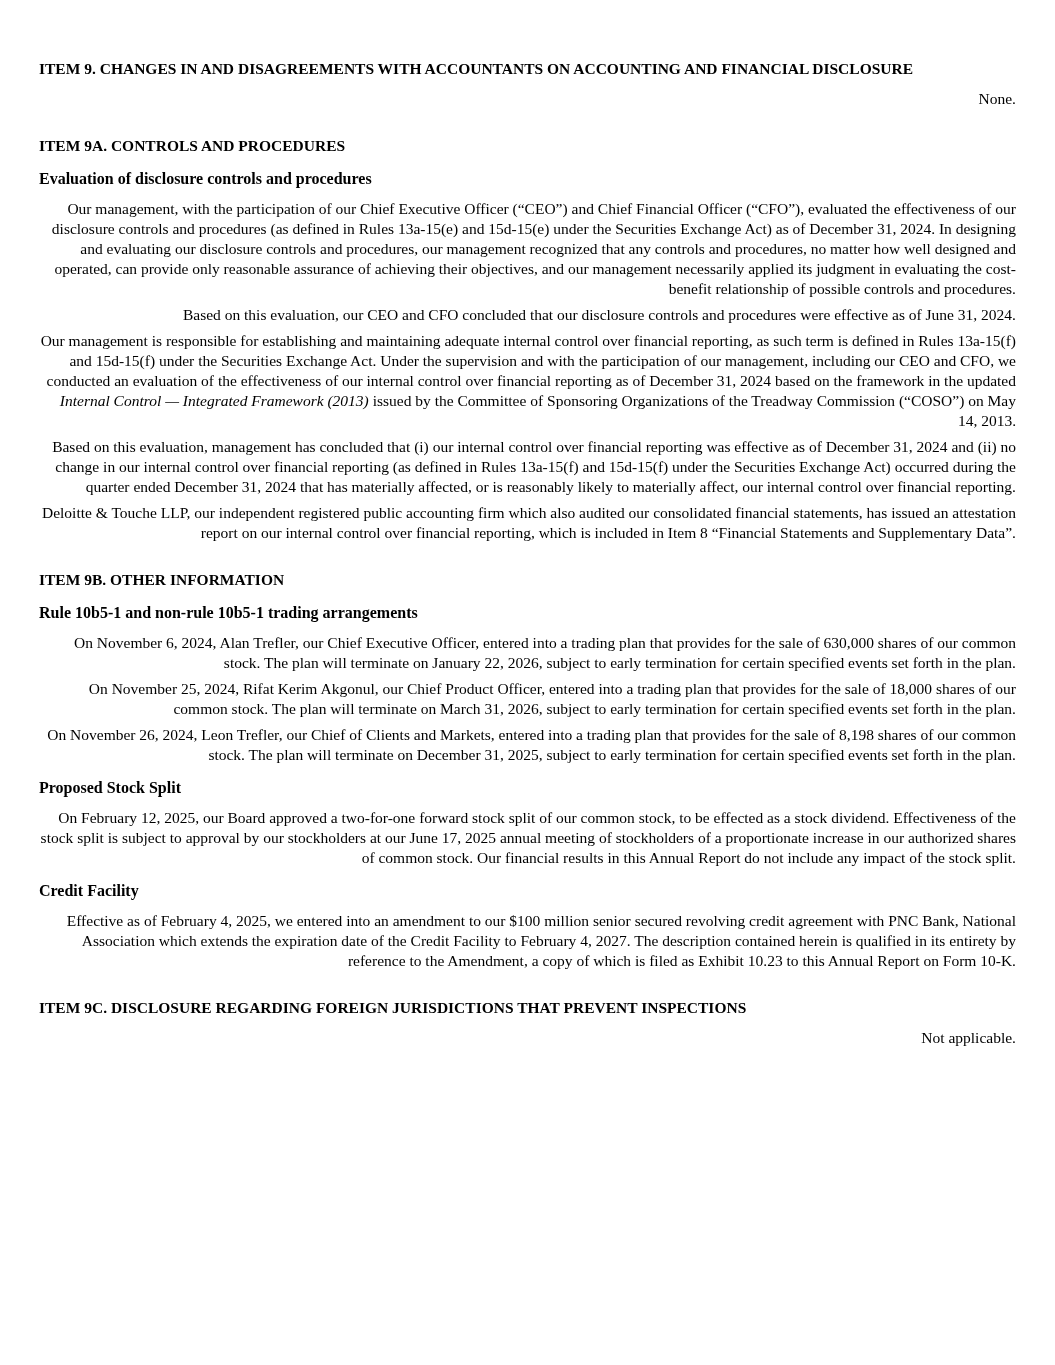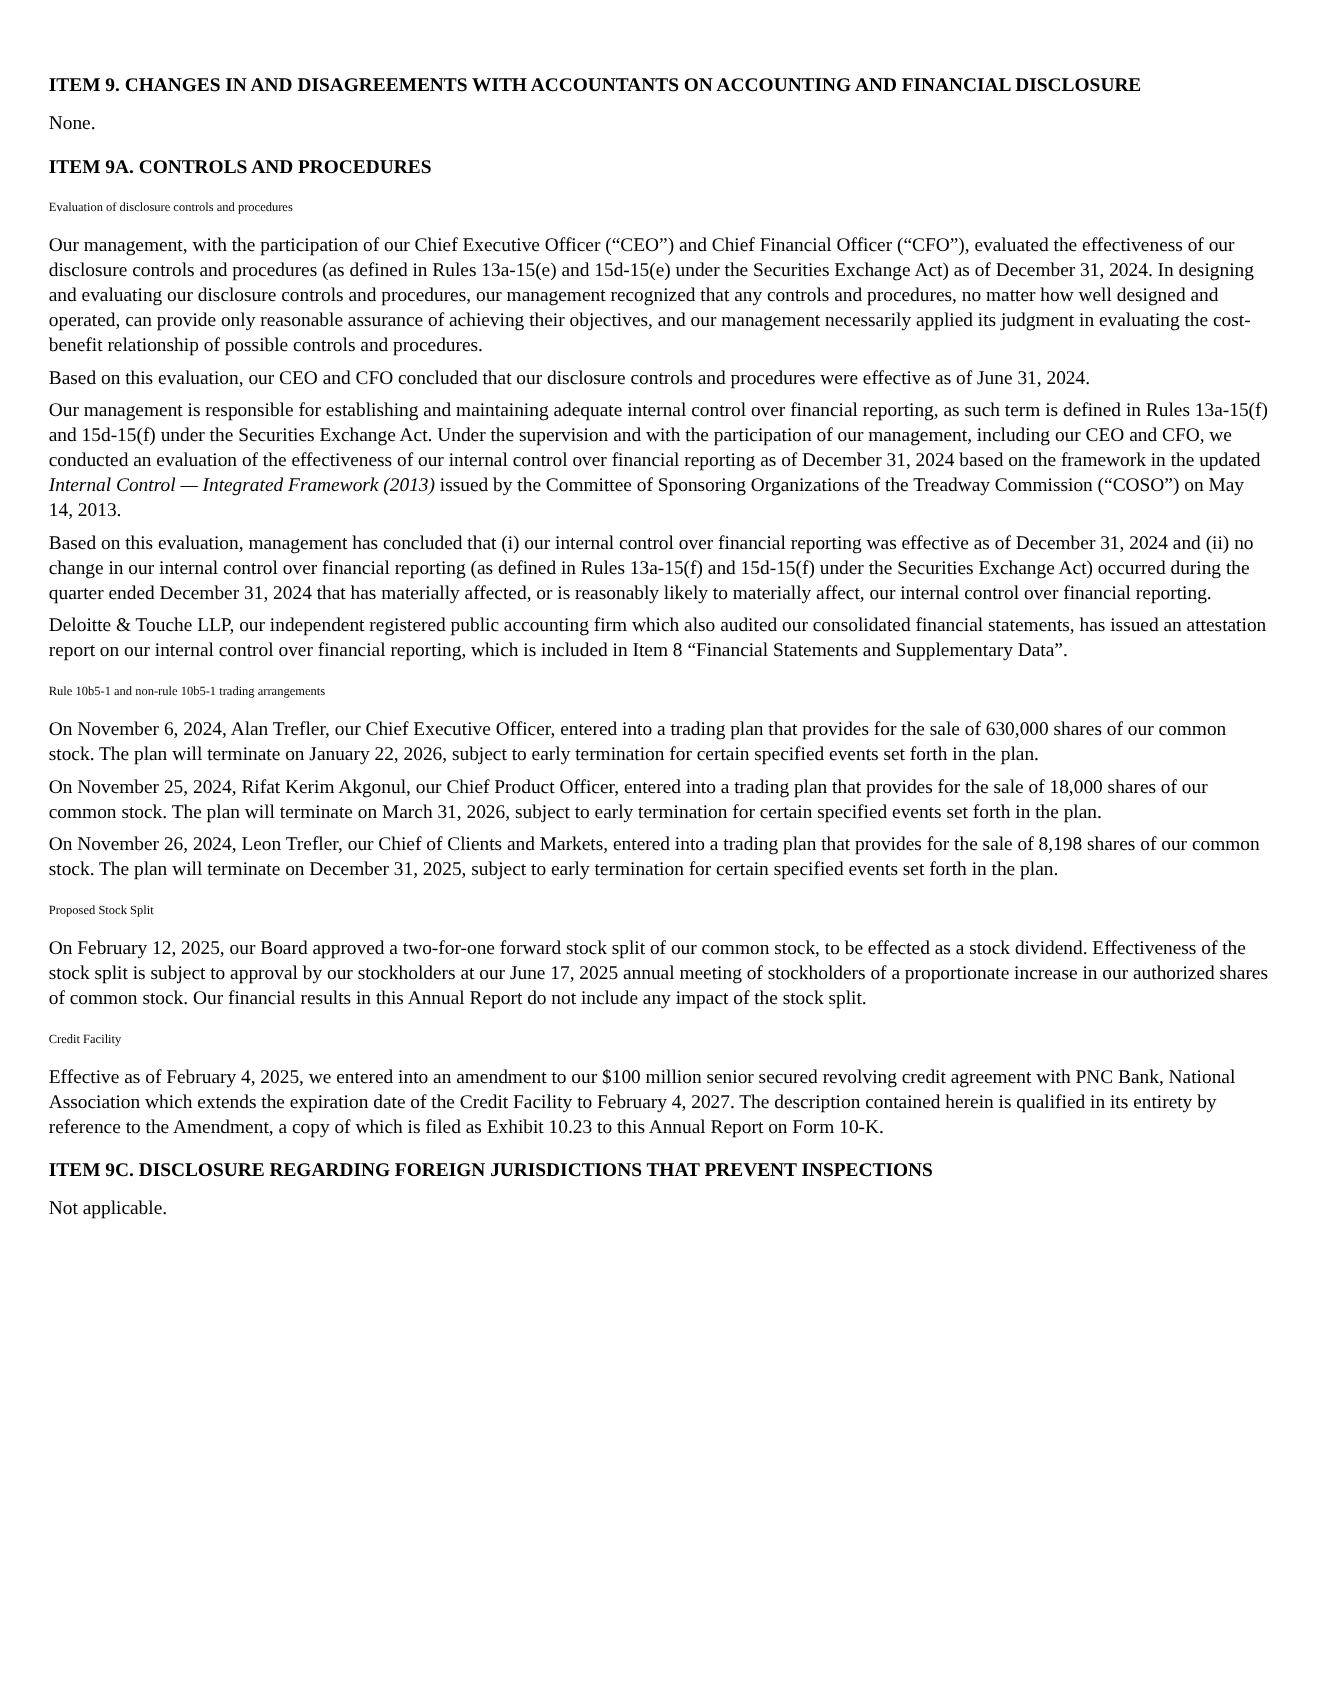--- a/index.html
+++ b/index.html
@@ -17,33 +17,33 @@
     padding: 58px 39px 0 39px;
   }
   .doc {
     font-size: 15.5px;
     line-height: 20px;
   }
   .h-item {
     font-weight: bold;
     font-size: 15.5px;
     line-height: 21px;
-    margin-top: 14px;
+    margin-top: 26px;
     margin-bottom: 10px;
   }
   .h-item.first { margin-top: 0; }
   .h-sub {
-    font-weight: normal;
-    font-size: 10px;
+    font-weight: bold;
+    font-size: 16px;
     margin-top: 13px;
     margin-bottom: 10px;
   }
   p.body-para {
     margin: 5px 0 6px 0;
-    text-align: left;
+    text-align: right;
   }
   p.tight { margin-top: 2px; }
   em { font-style: italic; }
   .page-number {
     position: absolute;
     bottom: 26px;
     left: 0;
     width: 100%;
     text-align: center;
     font-size: 15.5px;
@@ -61,20 +61,21 @@
     <div class="h-item">ITEM 9A. CONTROLS AND PROCEDURES</div>
 
     <div class="h-sub">Evaluation of disclosure controls and procedures</div>
     <p class="body-para">Our management, with the participation of our Chief Executive Officer (“CEO”) and Chief Financial Officer (“CFO”), evaluated the effectiveness of our disclosure controls and procedures (as defined in Rules 13a-15(e) and 15d-15(e) under the Securities Exchange Act) as of December 31, 2024. In designing and evaluating our disclosure controls and procedures, our management recognized that any controls and procedures, no matter how well designed and operated, can provide only reasonable assurance of achieving their objectives, and our management necessarily applied its judgment in evaluating the cost-benefit relationship of possible controls and procedures.</p>
     <p class="body-para tight">Based on this evaluation, our CEO and CFO concluded that our disclosure controls and procedures were effective as of June 31, 2024.</p>
 
     <p class="body-para"><span>Our management is responsible for establishing and maintaining adequate internal control over financial reporting, as such term is defined in Rules 13a-15(f) and 15d-15(f) under the Securities Exchange Act. Under the supervision and with the participation of our management, including our CEO and CFO, we conducted an evaluation of the effectiveness of our internal control over financial reporting as of December 31, 2024 based on the framework in the updated </span><em>Internal Control — Integrated Framework (2013)</em><span> issued by the Committee of Sponsoring Organizations of the Treadway Commission (“COSO”) on May 14, 2013.</span></p>
     <p class="body-para tight">Based on this evaluation, management has concluded that (i) our internal control over financial reporting was effective as of December 31, 2024 and (ii) no change in our internal control over financial reporting (as defined in Rules 13a-15(f) and 15d-15(f) under the Securities Exchange Act) occurred during the quarter ended December 31, 2024 that has materially affected, or is reasonably likely to materially affect, our internal control over financial reporting.</p>
     <p class="body-para tight">Deloitte &amp; Touche LLP, our independent registered public accounting firm which also audited our consolidated financial statements, has issued an attestation report on our internal control over financial reporting, which is included in Item 8 “Financial Statements and Supplementary Data”.</p>
 
+    <div class="h-item">ITEM 9B. OTHER INFORMATION</div>
 
     <div class="h-sub">Rule 10b5-1 and non-rule 10b5-1 trading arrangements</div>
     <p class="body-para">On November 6, 2024, Alan Trefler, our Chief Executive Officer, entered into a trading plan that provides for the sale of 630,000 shares of our common stock. The plan will terminate on January 22, 2026, subject to early termination for certain specified events set forth in the plan.</p>
     <p class="body-para tight">On November 25, 2024, Rifat Kerim Akgonul, our Chief Product Officer, entered into a trading plan that provides for the sale of 18,000 shares of our common stock. The plan will terminate on March 31, 2026, subject to early termination for certain specified events set forth in the plan.</p>
     <p class="body-para tight">On November 26, 2024, Leon Trefler, our Chief of Clients and Markets, entered into a trading plan that provides for the sale of 8,198 shares of our common stock. The plan will terminate on December 31, 2025, subject to early termination for certain specified events set forth in the plan.</p>
 
     <div class="h-sub">Proposed Stock Split</div>
     <p class="body-para">On February 12, 2025, our Board approved a two-for-one forward stock split of our common stock, to be effected as a stock dividend. Effectiveness of the stock split is subject to approval by our stockholders at our June 17, 2025 annual meeting of stockholders of a proportionate increase in our authorized shares of common stock. Our financial results in this Annual Report do not include any impact of the stock split.</p>
 
     <div class="h-sub">Credit Facility</div>

